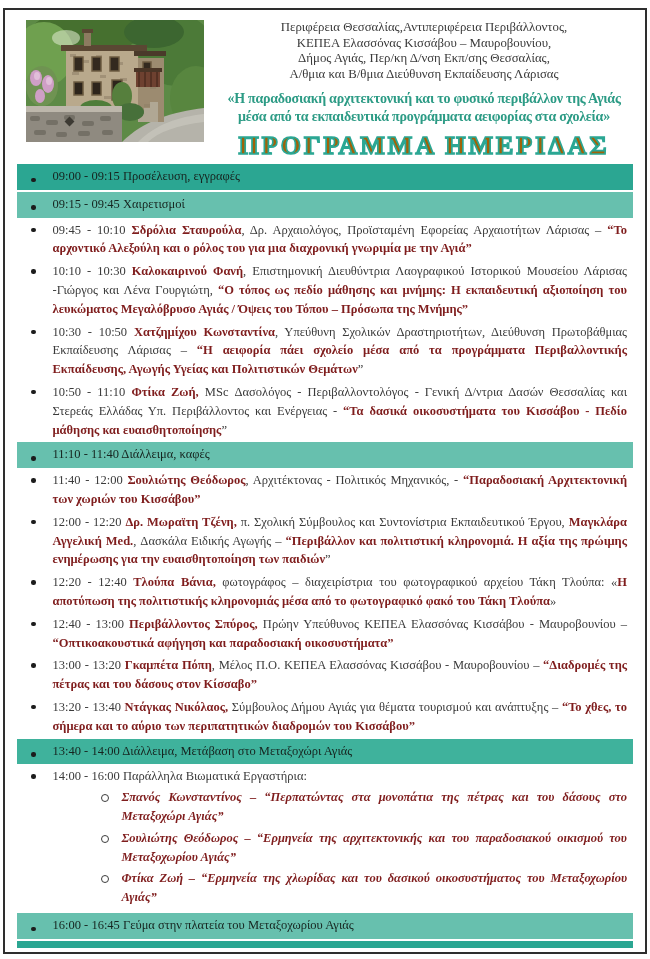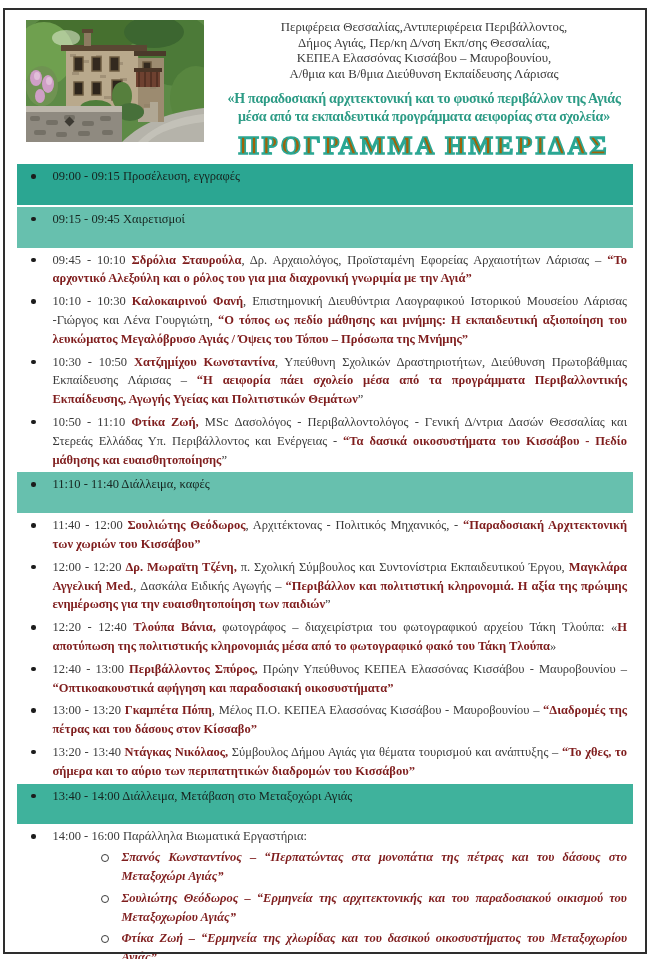--- a/index.html
+++ b/index.html
@@ -21,21 +21,21 @@
     line-height:17.4px;color:var(--quote_green,#2c9b85);
   }
   .title{
     margin:6px 0 0;font-size:26px;font-weight:800;letter-spacing:3px;
     color:#a16207;-webkit-text-stroke:1.7px var(--title_outline,#2ba794);
   }
 
   
   .schedule{margin:2px 17px 0 17px;font-size:12.5px;color:var(--body_text,#3a3a3a);}
   .item{display:flex;padding:1px 6px 1px 14px;margin:0 0 2px 0;}
-  .item.hl{padding-top:3px;padding-bottom:19px;margin-bottom:2px;}
+  .item.hl{padding-top:3px;padding-bottom:4px;margin-bottom:2px;align-items:center;}
   .hl-dark{background:var(--highlight_dark,#2ba692);}
   .hl-light{background:var(--highlight_light,#67c0ae);}
   .hl-medium{background:var(--highlight_medium,#3fb29c);}
   .dot{flex:none;width:4.5px;height:4.5px;border-radius:50%;background:#1c1c1c;margin:7px 17px 0 0;}
   .itembody{flex:1;min-width:0;}
   .itemtext{text-align:justify;line-height:18.8px;}
   .item.hl .itemtext{text-align:left;color:#16241f;}
   .b{font-weight:bold;color:#7f1d1d;}
   .i{font-style:italic;}
   .subitem{display:flex;margin:2px 0 3px 48px;}
@@ -139,22 +139,22 @@
             <rect x="52" y="111" width="12" height="5" rx="2"></rect>
           <rect x="76" y="110" width="11" height="5" rx="2"></rect>
         </g>
         <rect x="40" y="98" width="7" height="7" fill="#3d3a33" transform="rotate(45 43.5 101.5)"></rect>
       </svg>
     </div>
 
     <div class="head-right">
       <div class="org-lines">
         <div>Περιφέρεια Θεσσαλίας,Αντιπεριφέρεια Περιβάλλοντος,</div>
+        <div>ΚΕΠΕΑ Ελασσόνας Κισσάβου – Μαυροβουνίου,</div>
         <div>Δήμος Αγιάς, Περ/κη Δ/νση Εκπ/σης Θεσσαλίας,</div>
-        <div>ΚΕΠΕΑ Ελασσόνας Κισσάβου – Μαυροβουνίου,</div>
         <div>Α/θμια και Β/θμια Διεύθυνση Εκπαίδευσης Λάρισας</div>
       </div>
       <div class="quote">«Η παραδοσιακή αρχιτεκτονική και το φυσικό περιβάλλον της Αγιάς μέσα από τα εκπαιδευτικά προγράμματα αειφορίας στα σχολεία»</div>
       <h1 class="title">ΠΡΟΓΡΑΜΜΑ ΗΜΕΡΙΔΑΣ</h1>
     </div>
   </header>
 
   <main class="schedule" id="schedule">
       <div class="item hl hl-dark">
         <span class="dot"></span>

